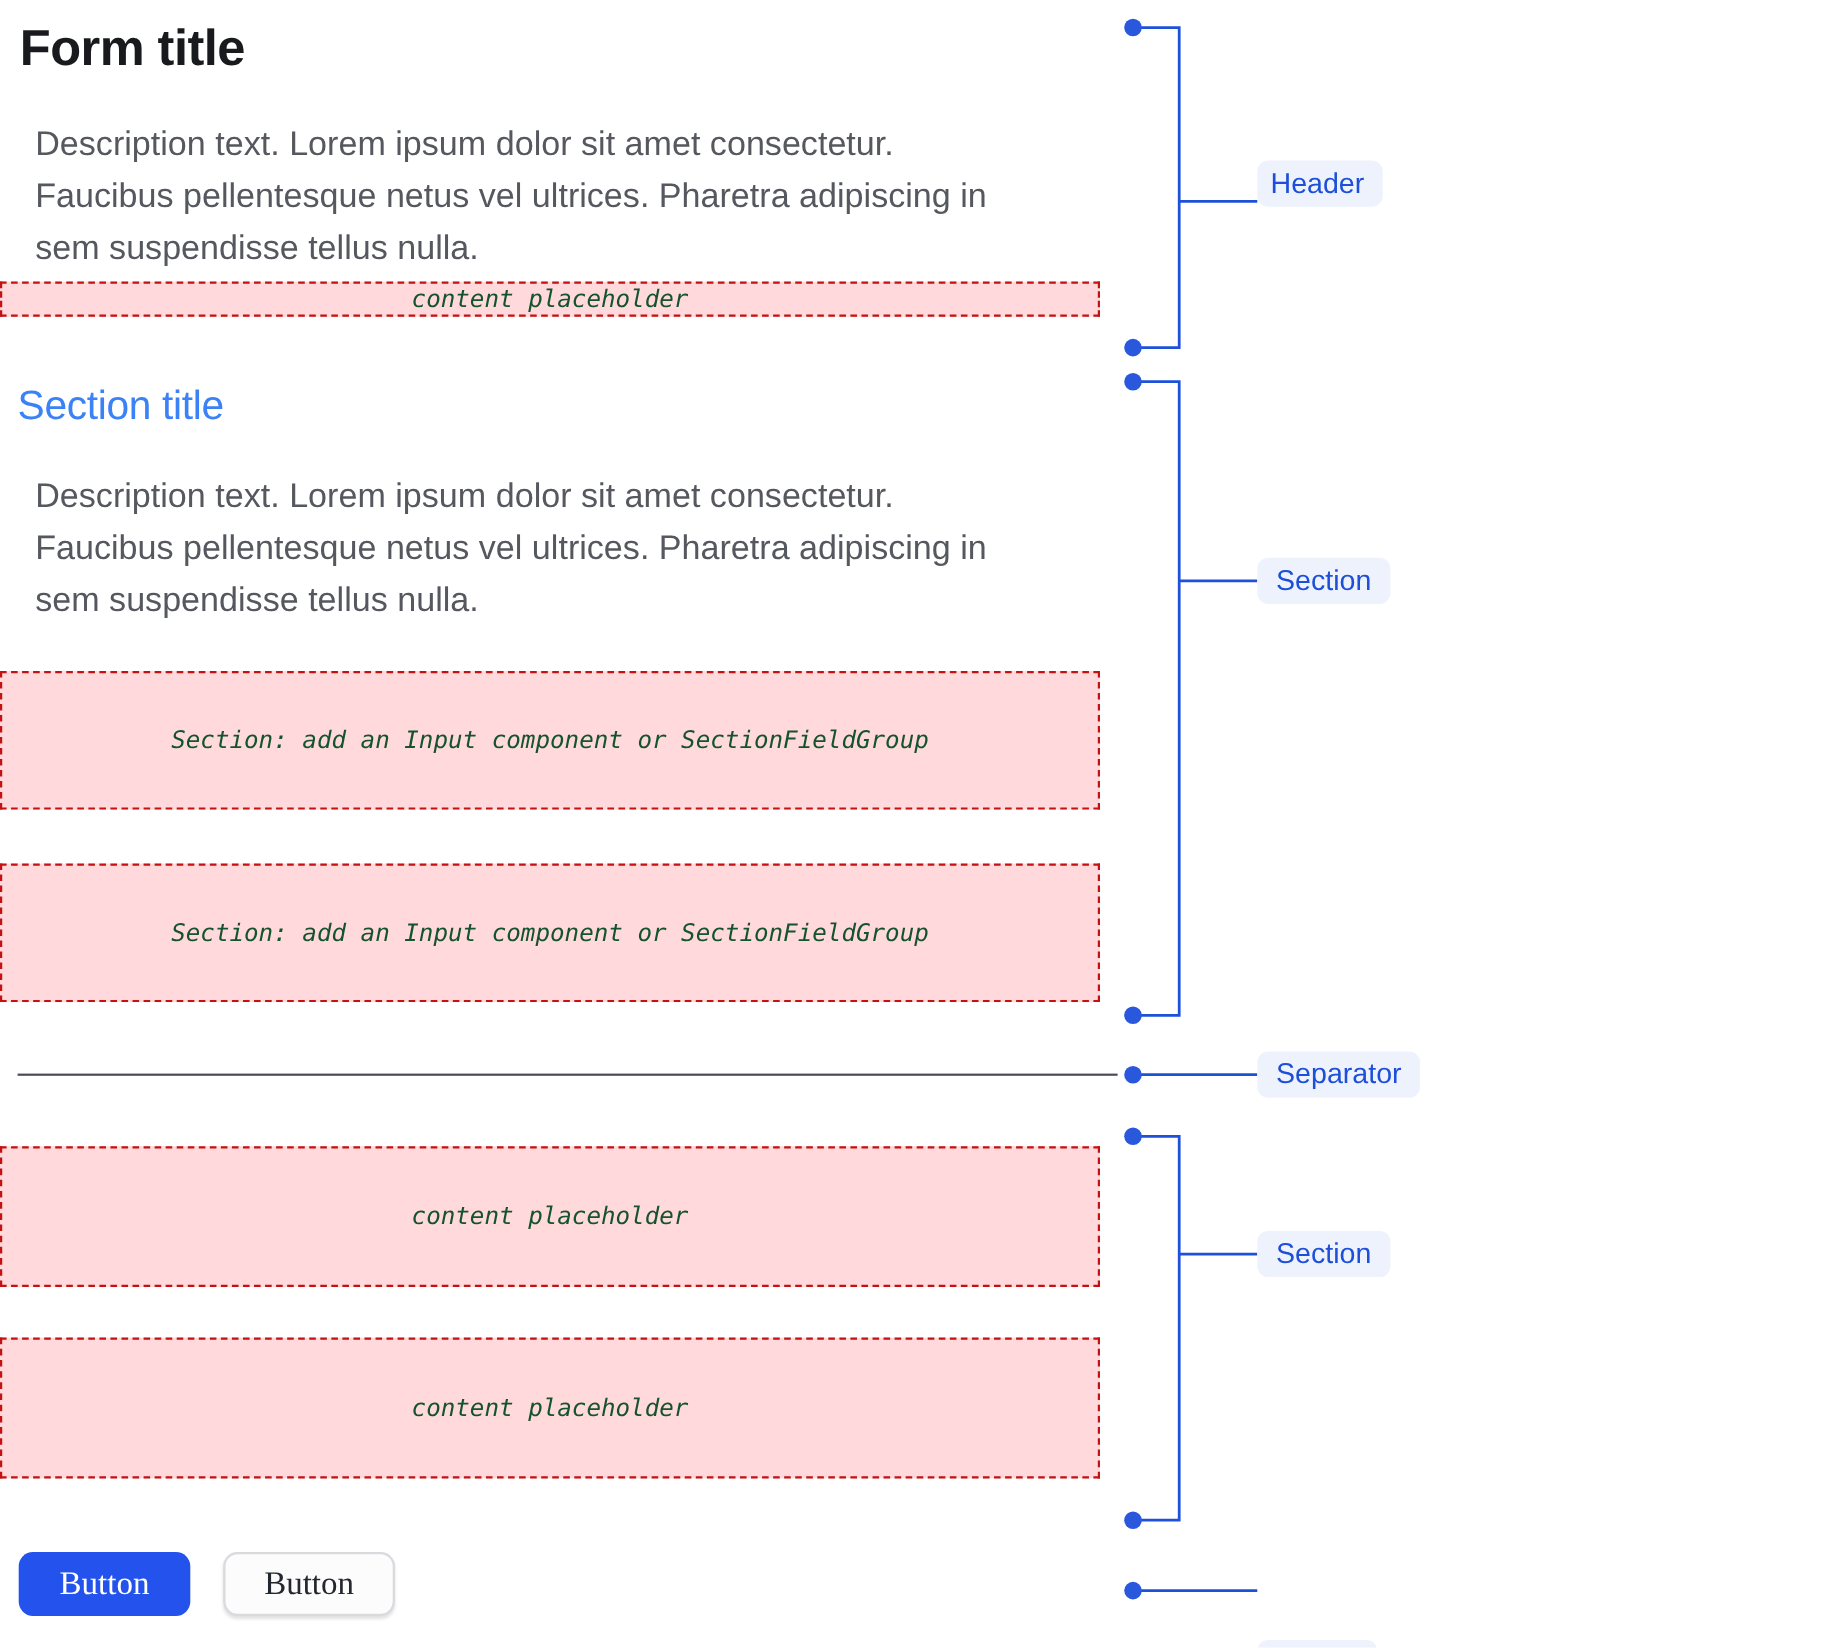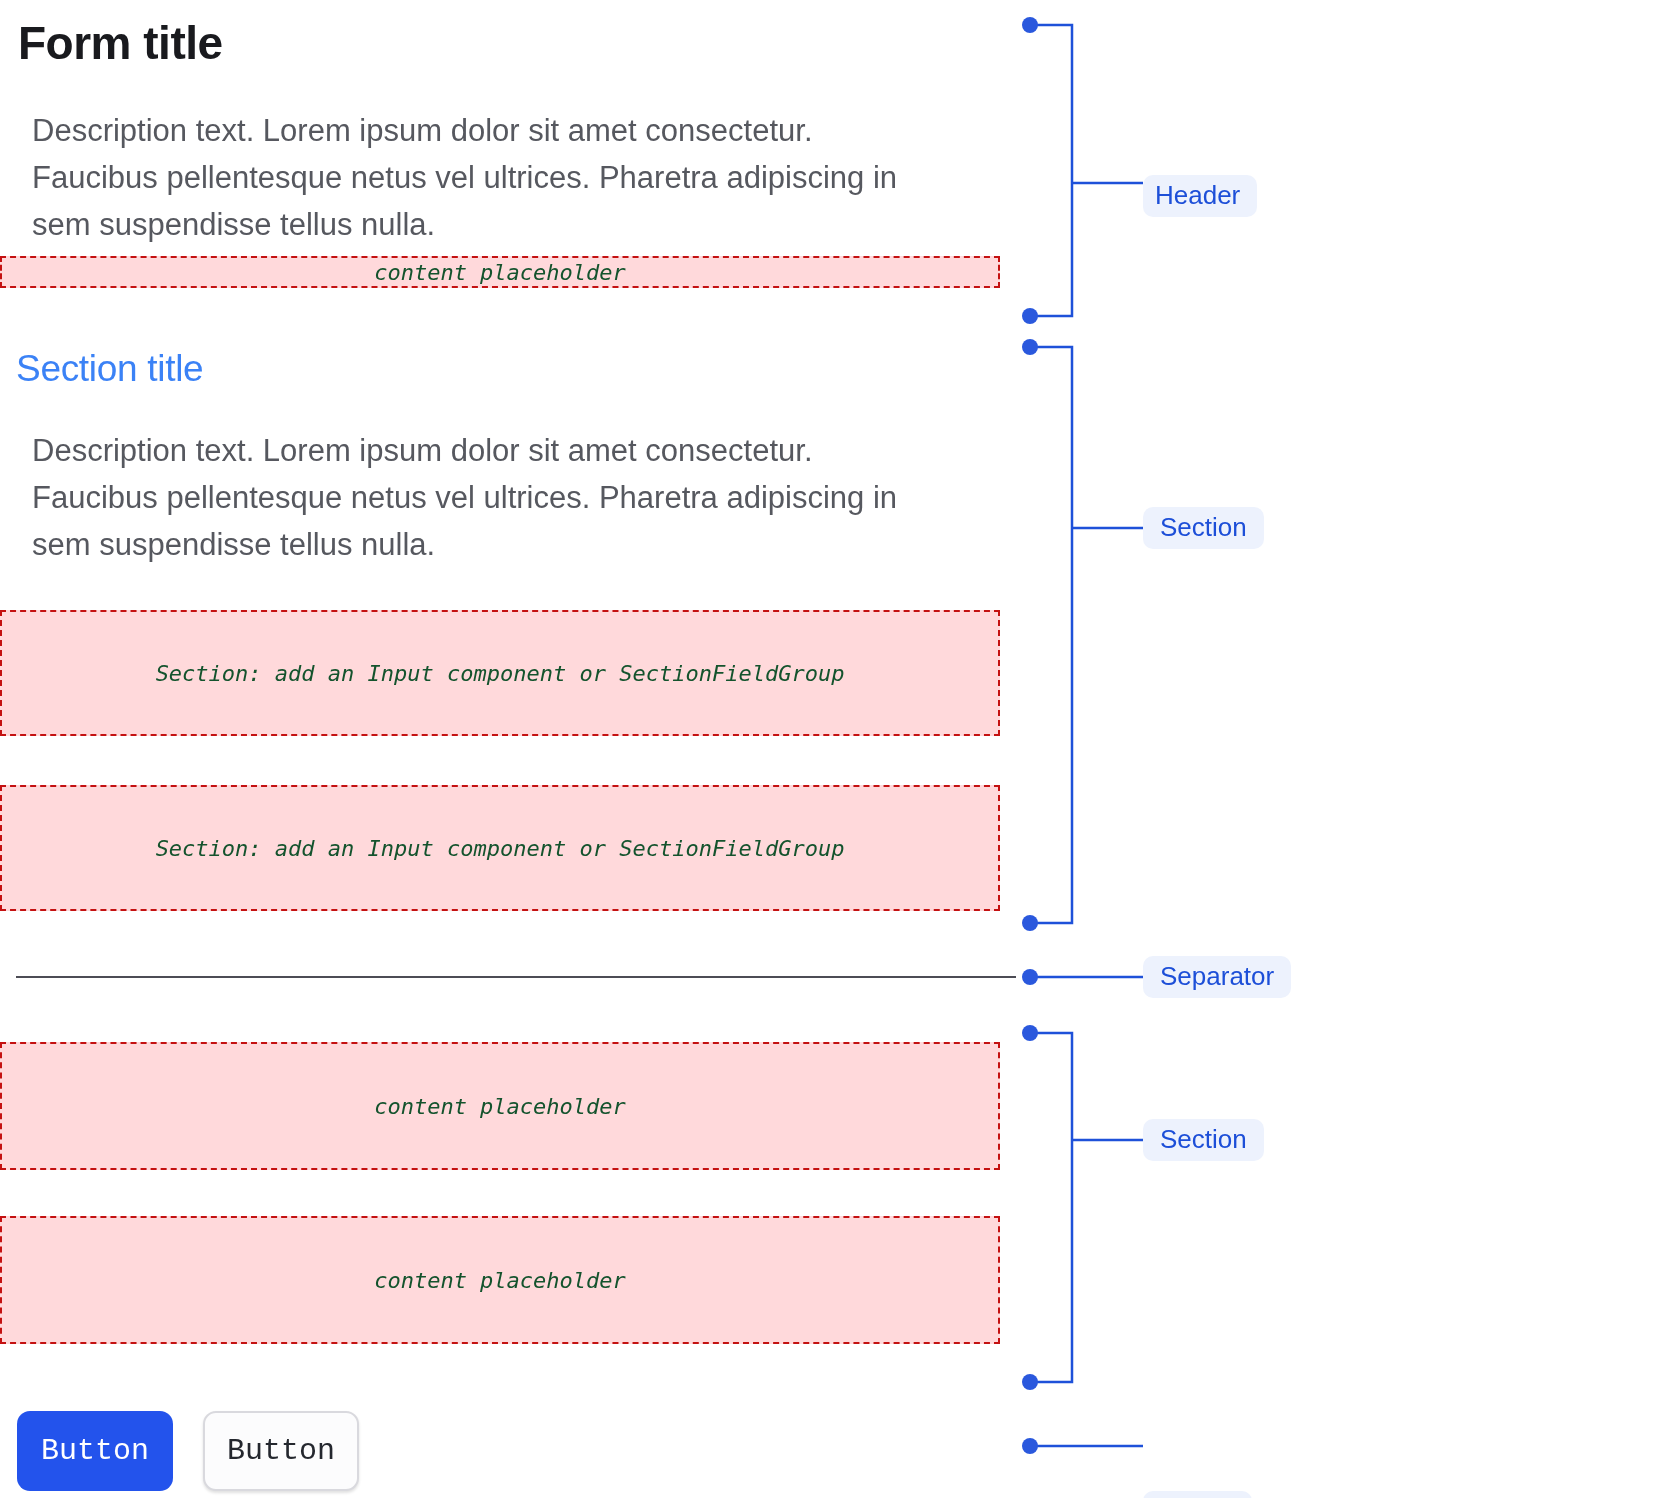--- a/index.html
+++ b/index.html
@@ -31,39 +31,39 @@
   .ph-header{top:256px;height:32px;}
   .ph-slot1{top:610px;height:126px;}
   .ph-slot2{top:785px;height:126px;}
   .ph-slot3{top:1042px;height:128px;}
   .ph-slot4{top:1216px;height:128px;}
   .separator{
     position:absolute;left:16px;top:976px;width:1000px;height:0;
     border:none;border-top:2px solid #4c4c55;margin:0;
   }
   .btn{
-    position:absolute;top:1411px;height:80px;width:156px;
-    border-radius:13px;font-family:Liberation Mono, monospace;
+    position:absolute;top:1411px;height:58px;width:156px;
+    border-radius:13px;font-family:Liberation Serif, serif;
     font-size:30px;display:flex;align-items:center;justify-content:center;
     cursor:pointer;
   }
   .btn-primary{
     left:17px;background:#2353ec;color:#ffffff;border:none;font-weight:500;
   }
   .btn-secondary{
     left:203px;background:#fcfcfd;color:#24272e;border:2px solid #d9d9de;
     box-sizing:border-box;font-weight:500;box-shadow:0 2px 3px rgba(0,0,0,0.12);
   }
   .overlay{position:absolute;left:0;top:0;pointer-events:none;}
   .anno-label{
     position:absolute;left:1143px;transform:translateY(-50%);
     background:#edf2fd;color:#1d4fd8;font-size:26px;line-height:26px;
     padding:7px 17px 9px 17px;border-radius:10px;white-space:nowrap;
   }
-  .anno-header{top:196px;padding-left:12px;}
+  .anno-header{top:167px;padding-left:12px;}
   .anno-section1{top:528px;}
   .anno-separator{top:977px;text-align:right;}
   .anno-section2{top:1140px;}
   .anno-footer{top:1512px;}
 </style>
 </head>
 <body>
 
 <div class="canvas">
 

